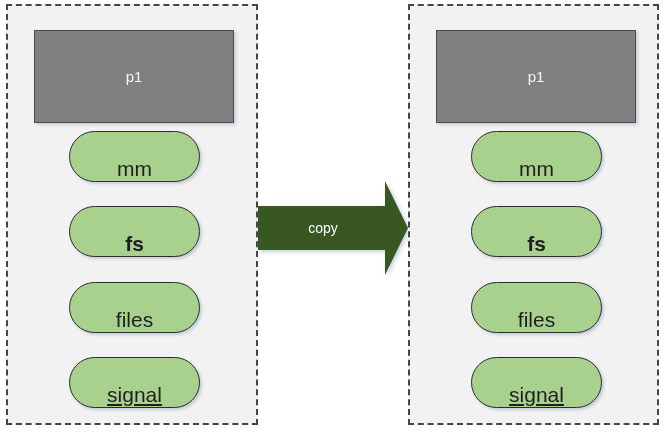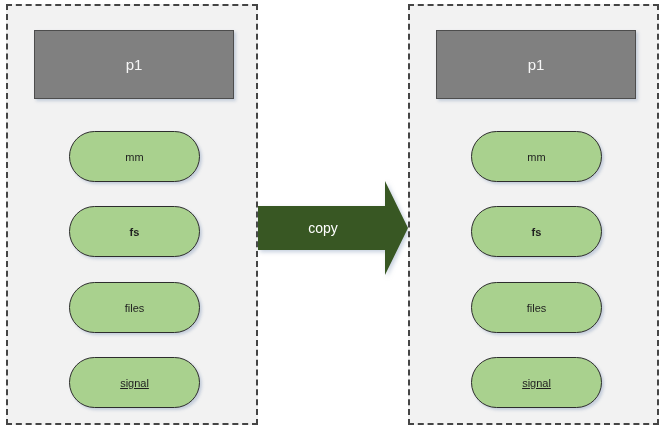--- a/index.html
+++ b/index.html
@@ -30,40 +30,40 @@
     height: 421px;
     background: var(--panel-bg);
     border: 2px dashed var(--panel-border);
   }
   .panel.left  { left: 6px; }
   .panel.right { left: 408px; width: 251px; }
 
   .process-rect {
     position: absolute;
     left: 26px; top: 24px;
-    width: 200px; height: 69px;
+    width: 200px; height: 93px;
     background: var(--process-fill);
     border: 1px solid var(--process-border);
     box-shadow: 2px 2px 3px rgba(140,160,190,0.45);
     display: flex; align-items: center; justify-content: center;
     color: var(--process-text);
     font-size: 15px;
   }
 
   .pill {
     position: absolute;
     left: 61px;
     width: 131px; height: 51px;
     background: var(--pill-fill);
     border: 1px solid var(--pill-border);
     border-radius: 26px;
     box-shadow: 2px 2px 3px rgba(140,160,190,0.45);
-    display: flex; align-items: center; justify-content: center;
+    display: flex; align-items: flex-end; justify-content: center;
     color: var(--pill-text);
-    font-size: 11px;
+    font-size: 21px;
   }
   .pill.p0 { top: 125px; }
   .pill.p1 { top: 200px; font-weight: bold; }
   .pill.p2 { top: 276px; }
   .pill.p3 { top: 351px; text-decoration: underline; }
 
   .arrow-svg {
     position: absolute;
     left: 258px; top: 180px;
     width: 150px; height: 96px;

